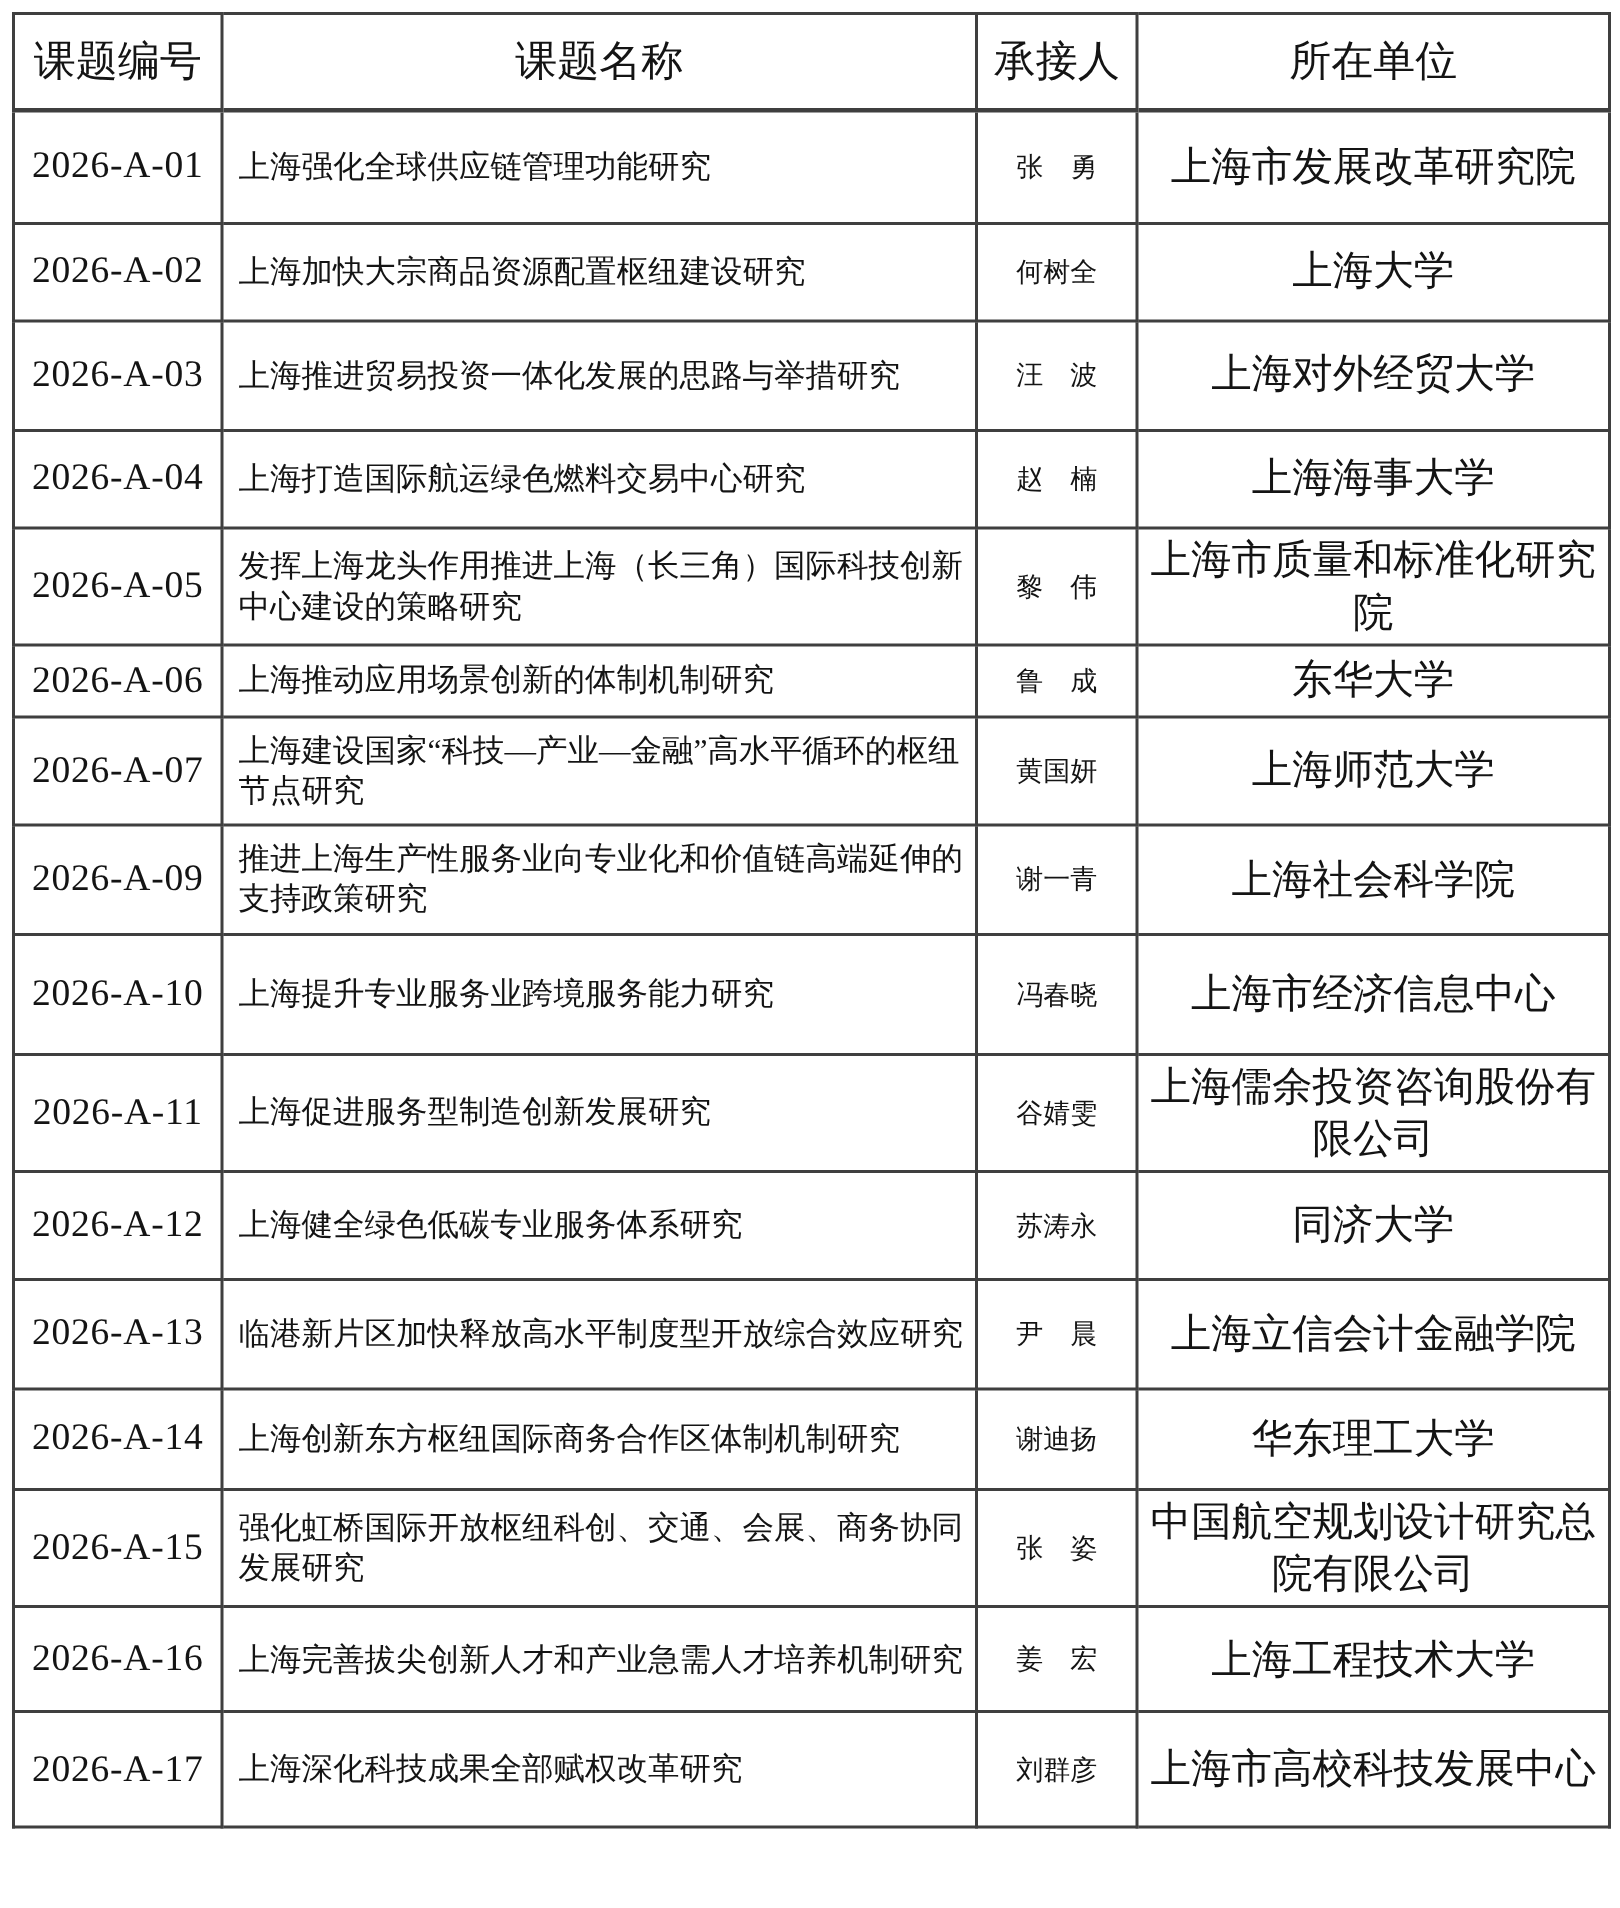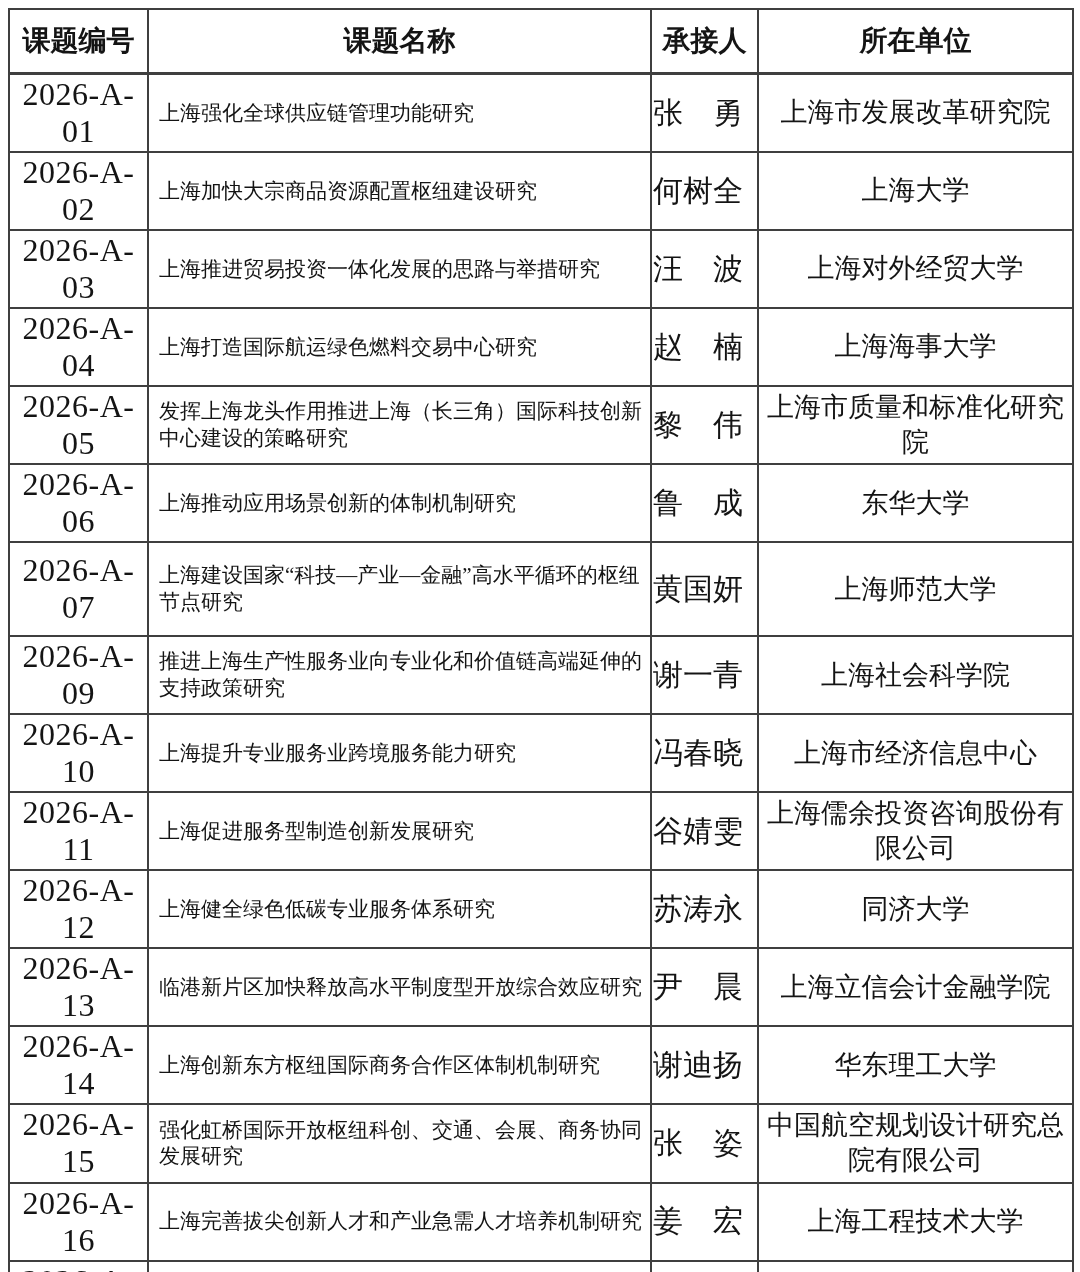--- a/index.html
+++ b/index.html
@@ -22,39 +22,40 @@
     border-collapse: collapse;
     table-layout: fixed;
     width: 1064px;
   }
   .topics th, .topics td {
     border: 2px solid #3f3f3f;
     vertical-align: middle;
     overflow: hidden;
   }
   .topics thead th {
-    font-weight: bold;
+    font-weight: normal;
     font-size: 28px;
     height: 60px;
     text-align: center;
     border-bottom-width: 3px;
   }
   .c-id {
     text-align: center;
-    font-size: 32px;
+    font-size: 25px;
     letter-spacing: 0.5px;
   }
   .c-title {
     text-align: left;
     font-size: 21px;
     line-height: 1.28;
     padding: 3px 8px 3px 10px;
   }
   .c-person {
-    font-size: 30px;
+    text-align: center;
+    font-size: 18px;
   }
   .c-unit {
     text-align: center;
     font-size: 27px;
     line-height: 1.3;
     padding: 3px 0;
   }
 </style>
 </head>
 <body>
@@ -105,33 +106,33 @@
         <td class="c-title">发挥上海龙头作用推进上海（长三角）国际科技创新中心建设的策略研究</td>
         <td class="c-person">黎　伟</td>
         <td class="c-unit">上海市质量和标准化研究院</td>
       </tr>
       <tr style="height:48px">
         <td class="c-id">2026-A-06</td>
         <td class="c-title">上海推动应用场景创新的体制机制研究</td>
         <td class="c-person">鲁　成</td>
         <td class="c-unit">东华大学</td>
       </tr>
-      <tr style="height:94px">
+      <tr style="height:72px">
         <td class="c-id">2026-A-07</td>
         <td class="c-title">上海建设国家“科技—产业—金融”高水平循环的枢纽节点研究</td>
         <td class="c-person">黄国妍</td>
         <td class="c-unit">上海师范大学</td>
       </tr>
       <tr style="height:73px">
         <td class="c-id">2026-A-09</td>
         <td class="c-title">推进上海生产性服务业向专业化和价值链高端延伸的支持政策研究</td>
         <td class="c-person">谢一青</td>
         <td class="c-unit">上海社会科学院</td>
       </tr>
-      <tr style="height:46px">
+      <tr style="height:80px">
         <td class="c-id">2026-A-10</td>
         <td class="c-title">上海提升专业服务业跨境服务能力研究</td>
         <td class="c-person">冯春晓</td>
         <td class="c-unit">上海市经济信息中心</td>
       </tr>
       <tr style="height:78px">
         <td class="c-id">2026-A-11</td>
         <td class="c-title">上海促进服务型制造创新发展研究</td>
         <td class="c-person">谷婧雯</td>
         <td class="c-unit">上海儒余投资咨询股份有限公司</td>

